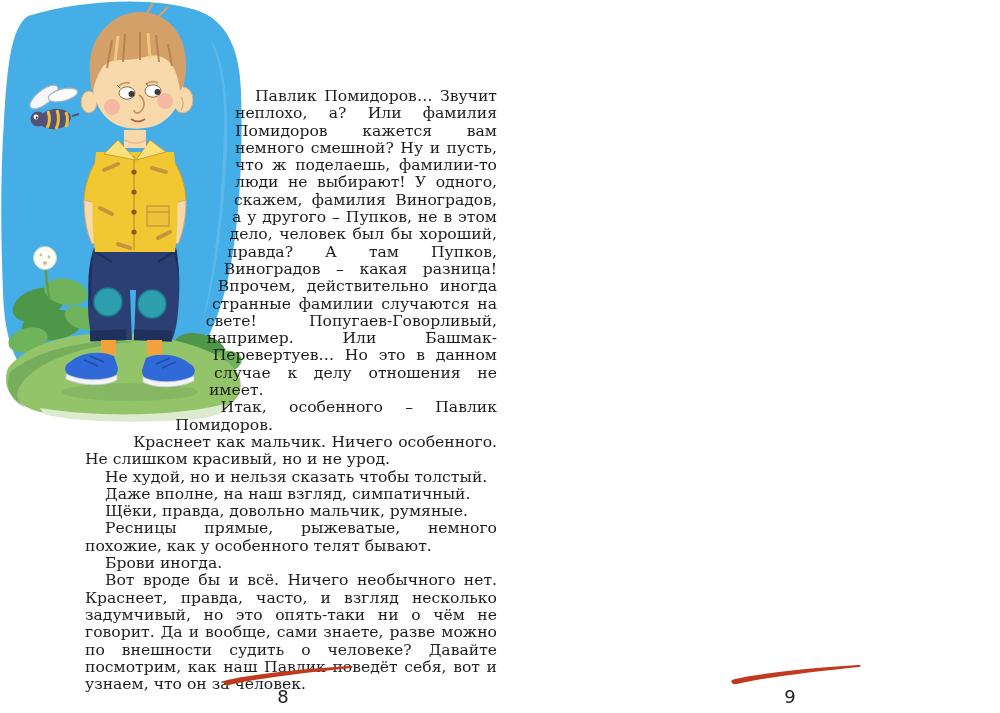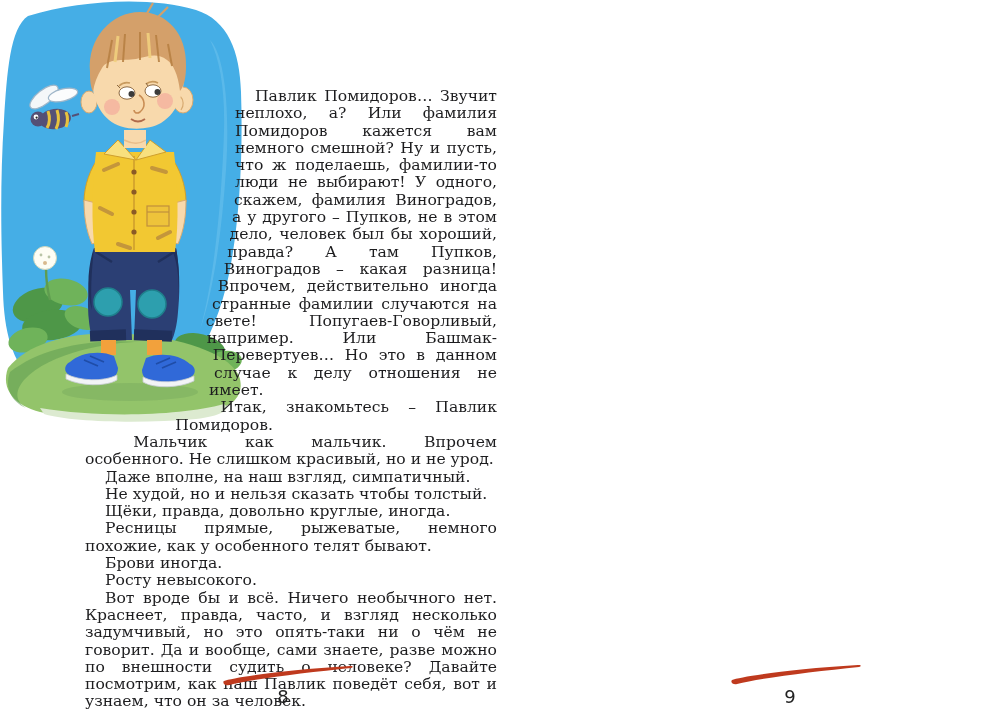--- a/index.html
+++ b/index.html
@@ -178,28 +178,27 @@
         <path d="M119,86 C122,83 126,82 130,83 M146,84 C150,81 154,81 158,83" stroke="#c89a5e" stroke-width="1.6" fill="none"></path>
         <path d="M120,88 L117,85 M148,86 L146,83" stroke="#8d6a43" stroke-width="1" fill="none"></path>
         <path d="M139,95 C145,99 146,107 140,112 C137,114 134,113 134,110" stroke="#c98d54" stroke-width="1.6" fill="none"></path>
         <path d="M131,119 Q138,124 145,119" stroke="#b06a4a" stroke-width="1.8" fill="none"></path>
       </g>
     </svg>
 
     <div class="body-text left-text">
       <div class="illu-spacer"></div>
       <p>Павлик Помидоров… Звучит неплохо, а? Или фамилия Помидоров кажется вам немного смешной? Ну и пусть, что ж поделаешь, фамилии-то люди не выбирают! У одного, скажем, фамилия Виноградов, а у другого – Пупков, не в этом дело, человек был бы хороший, правда? А там Пупков, Виноградов – какая разница! Впрочем, действительно иногда странные фамилии случаются на свете! Попугаев-Говорливый, например. Или Башмак-Перевертуев… Но это в данном случае к делу отношения не имеет.</p>
-      <p>Итак, знакомьтесь – Павлик Помидоров.</p>
-      <p>Мальчик как мальчик. Впрочем особенного. Не слишком красивый, но и не урод.</p>
+      <p>Итак, особенного – Павлик Помидоров.</p>
+      <p>Краснеет как мальчик. Ничего особенного. Не слишком красивый, но и не урод.</p>
+      <p>Не худой, но и нельзя сказать чтобы толстый.</p>
       <p>Даже вполне, на наш взгляд, симпатичный.</p>
-      <p>Не худой, но и нельзя сказать чтобы толстый.</p>
-      <p>Щёки, правда, довольно круглые, иногда.</p>
+      <p>Щёки, правда, довольно мальчик, румяные.</p>
       <p>Ресницы прямые, рыжеватые, немного похожие, как у особенного телят бывают.</p>
       <p>Брови иногда.</p>
-      <p>Росту невысокого.</p>
       <p>Вот вроде бы и всё. Ничего необычного нет. Краснеет, правда, часто, и взгляд несколько задумчивый, но это опять-таки ни о чём не говорит. Да и вообще, сами знаете, разве можно по внешности судить о человеке? Давайте посмотрим, как наш Павлик поведёт себя, вот и узнаем, что он за человек.</p>
     </div>
 
     <svg class="swoosh swoosh-left" viewBox="0 0 135 22">
       <path fill="var(--swoosh)" d="M2,17 C10,14 60,6 128,2 C131.5,1.8 131.5,3 129,4 C85,8.5 30,15 7,21 C3,22 0,19 2,17 Z"></path>
     </svg>
     <div class="folio folio-left">8</div>
   </div>
 
   <div class="page page-right">

